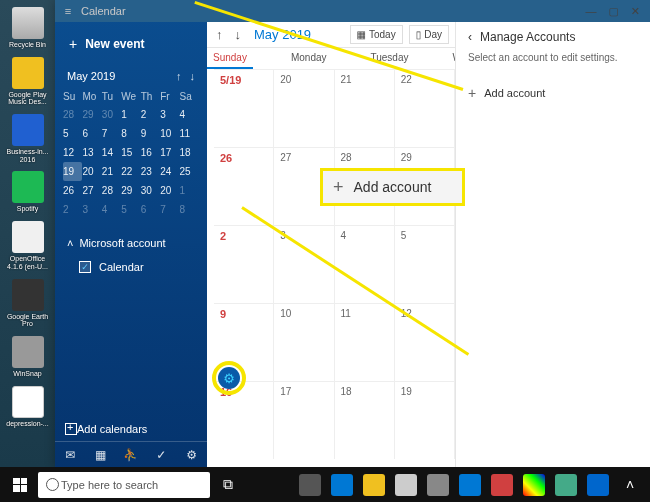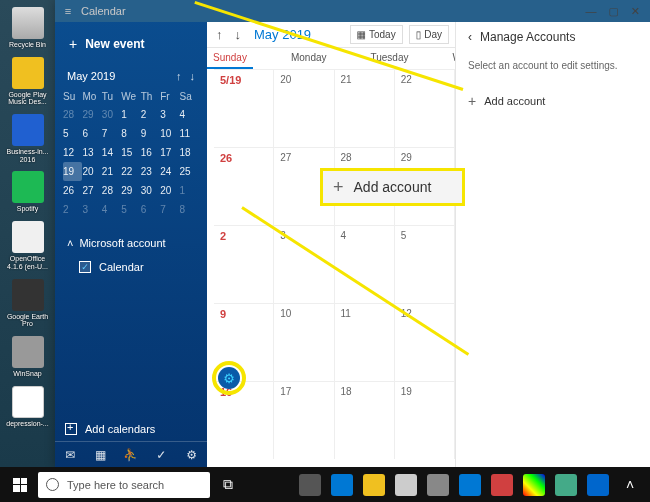--- a/index.html
+++ b/index.html
@@ -41,21 +41,21 @@
 .mini-grid .dow { color: rgba(255,255,255,.7); padding: 3px 0; }
 .mini-grid .d { padding: 4px 0; color: rgba(255,255,255,.9); cursor: pointer; }
 .mini-grid .d.dim { color: rgba(255,255,255,.35); }
 .mini-grid .d.today { background: rgba(255,255,255,.25); border-radius: 2px; }
 
 .accounts { margin-top: 12px; padding: 0 10px; }
 .acct-head { display: flex; align-items: center; gap: 6px; font-size: 11px; padding: 6px 2px; cursor: pointer; }
 .acct-item { display: flex; align-items: center; gap: 8px; padding: 6px 2px 6px 14px; font-size: 11px; }
 .checkbox { width: 12px; height: 12px; border: 1px solid #fff; background: rgba(255,255,255,.15); display: flex; align-items: center; justify-content: center; font-size: 9px; color: #6cf; }
 
-.add-calendars { position: absolute; bottom: 32px; left: 10px; display: flex; align-items: center; gap: 8px; font-size: 11px; cursor: pointer; }
+.add-calendars { position: absolute; bottom: 32px; left: 10px; display: flex; align-items: center; gap: 0; font-size: 11px; cursor: pointer; }
 .add-calendars .sq { width: 12px; height: 12px; border: 1px solid #fff; position: relative; }
 .add-calendars .sq::after { content: '+'; position: absolute; top: -3px; left: 1px; font-size: 11px; }
 
 .sidebar-footer { position: absolute; bottom: 0; left: 0; right: 0; height: 26px; display: flex; justify-content: space-around; align-items: center; border-top: 1px solid rgba(255,255,255,.2); }
 .sidebar-footer .fi { width: 14px; height: 14px; opacity: .85; cursor: pointer; display: flex; align-items: center; justify-content: center; font-size: 12px; }
 
 
 .main { position: absolute; left: 152px; top: 22px; right: 195px; bottom: 0; background: #fff; }
 .main-head { height: 26px; display: flex; align-items: center; padding: 0 6px; border-bottom: 1px solid #e5e5e5; gap: 6px; }
 .main-head .nav-arrow { color: #444; font-size: 13px; padding: 0 3px; cursor: pointer; }
@@ -68,21 +68,21 @@
 .dow-row .sunday { color: #d04040; border-bottom: 2px solid #0078d4; }
 
 .grid { display: grid; grid-template-columns: repeat(4, 1fr); grid-auto-rows: 78px; padding-left: 7px; }
 .cell { border-top: 1px solid #eee; border-right: 1px solid #eee; padding: 4px 6px; font-size: 10px; color: #666; }
 .cell .dn { font-size: 10px; }
 .cell.first .dn { color: #d04040; font-weight: 600; font-size: 11px; }
 
 
 .right-panel { position: absolute; right: 0; top: 22px; width: 195px; bottom: 0; background: #fff; border-left: 1px solid #e5e5e5; padding: 6px 12px; }
 .rp-head { display: flex; align-items: center; gap: 8px; font-size: 12px; color: #333; padding: 2px 0 8px; }
-.rp-sub { font-size: 10px; color: #666; margin-bottom: 16px; margin-top: 8px; }
+.rp-sub { font-size: 10px; color: #666; margin-bottom: 16px; }
 .rp-add { display: flex; align-items: center; gap: 8px; font-size: 11px; color: #333; cursor: pointer; padding: 6px 0; }
 .rp-add .plus { font-size: 14px; color: #666; font-weight: 300; }
 
 
 .dim-overlay { position: absolute; inset: 0; background: rgba(0,0,0,.22); pointer-events: none; }
 .app-window { z-index: 1; }
 
 .callout-box { position: absolute; left: 320px; top: 168px; width: 145px; height: 38px; background: #f4f4f4; border: 3px solid #f6e500; display: flex; align-items: center; gap: 10px; padding: 0 10px; font-size: 14px; color: #333; z-index: 5; }
 .callout-box .plus { font-size: 18px; font-weight: 300; color: #666; }
 
@@ -90,21 +90,21 @@
 .gear-blue { width: 22px; height: 22px; border-radius: 50%; background: #0a5aa8; color: #3ad0ff; display: flex; align-items: center; justify-content: center; font-size: 13px; }
 
 .line1 { position: absolute; left: 242px; top: 206px; width: 270px; height: 3px; background: #f6e500; transform-origin: left center; transform: rotate(33deg); z-index: 4; }
 .line2 { position: absolute; left: 463px; top: 88px; width: 282px; height: 3px; background: #f6e500; transform-origin: left center; transform: rotate(-162deg); z-index: 4; }
 
 
 .taskbar { position: absolute; left: 0; right: 0; bottom: 0; height: 35px; background: #111; display: flex; align-items: center; padding: 0 6px; gap: 4px; z-index: 10; }
 .start-btn { width: 28px; height: 28px; display: flex; align-items: center; justify-content: center; color: #fff; cursor: pointer; }
 .win-logo { width: 14px; height: 14px; display: grid; grid-template-columns: 1fr 1fr; grid-template-rows: 1fr 1fr; gap: 1px; }
 .win-logo > div { background: #fff; }
-.search-box { display: flex; align-items: center; gap: 8px; background: #fff; border-radius: 2px; height: 26px; width: 172px; padding: 0 8px; color: #555; font-size: 11px; }
+.search-box { display: flex; align-items: center; gap: 2px; background: #fff; border-radius: 2px; height: 26px; width: 172px; padding: 0 8px; color: #555; font-size: 11px; }
 .search-box .circ { width: 13px; height: 13px; border: 1.5px solid #555; border-radius: 50%; }
 .tb-icon { width: 28px; height: 28px; display: flex; align-items: center; justify-content: center; cursor: pointer; color: #fff; font-size: 14px; }
 .tb-spacer { flex: 1; }
 .tb-app { width: 22px; height: 22px; border-radius: 3px; }
 </style>
 </head>
 <body>
 
 <div class="desktop" id="desktop-col">
     <div class="desktop-icon">

